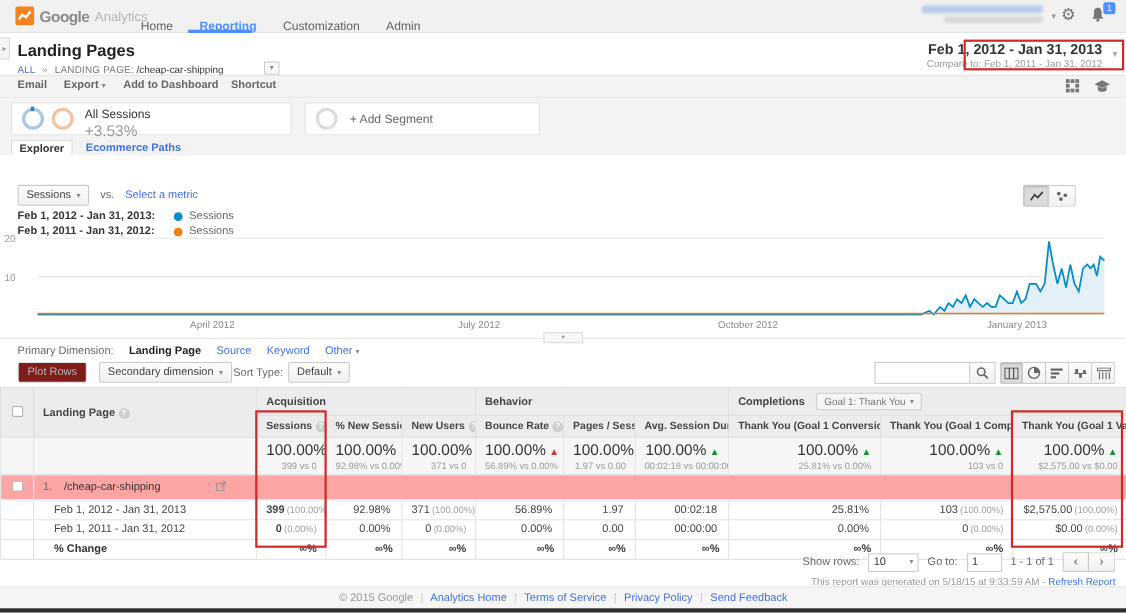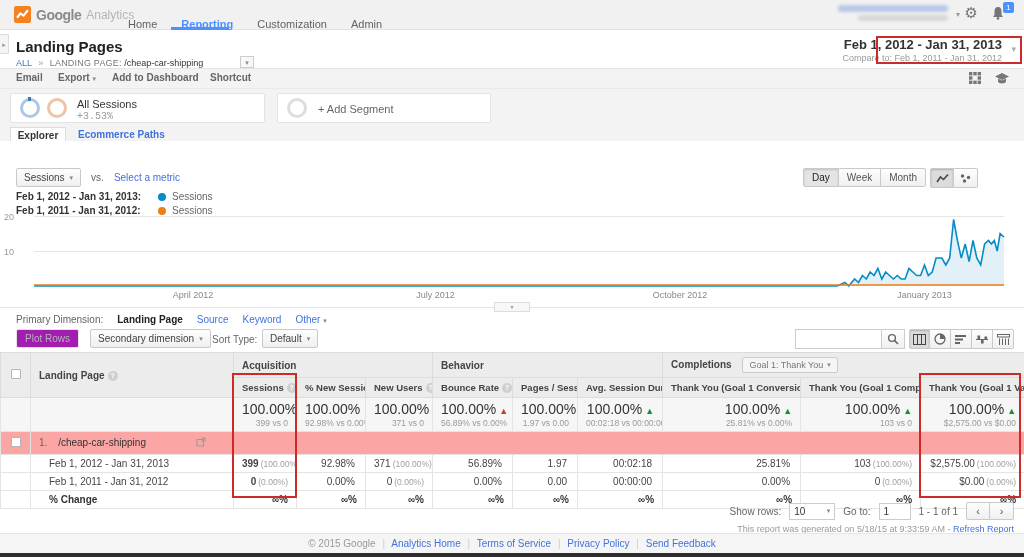--- a/index.html
+++ b/index.html
@@ -49,21 +49,21 @@
   .ab-icons svg { cursor:pointer; }
   .seg-card { position:absolute; background:#fff; border:1px solid #e3e3e3; border-radius:2px; height:30px; }
   #seg-all { left:10px; top:24px; width:255px; }
   #seg-add { left:277px; top:24px; width:214px; }
   .donut { position:absolute; border-radius:50%; width:20px; height:20px; }
   .donut.blue { border:3px solid #aac8e4; left:9px; top:4px; }
   .donut.blue::after { content:""; position:absolute; left:5px; top:-4px; width:3px; height:4px; background:#3d78b3; }
   .donut.orange { border:3px solid #efc4a4; left:36px; top:4px; }
   .donut.gray { border:3px solid #ddd; left:9px; top:4px; }
   .seg-label { position:absolute; left:66px; top:4px; font-size:11px; color:#333; }
-  .seg-delta { position:absolute; left:66px; top:17px; font-size:10px; color:#999;font-family:Liberation Mono, monospace; }
+  .seg-delta { position:absolute; left:66px; top:17px; font-size:14px; color:#999; }
   .seg-add-label { position:absolute; left:40px; top:9px; font-size:11px; color:#666; }
   #tab-explorer { position:absolute; left:10px; top:58px; width:56px; height:16px; background:#fff; border:1px solid #ddd; border-bottom:none; font-size:10px; font-weight:bold; color:#333; text-align:center; line-height:15px; cursor:pointer; }
   #tab-entrance { position:absolute; left:78px; top:60px; font-size:10px; font-weight:bold; color:#4272db; cursor:pointer; }
 
   
   #panel { position:absolute; left:0; top:141px; width:1024px; height:392px; background:#fff; }
   #subtabs { position:absolute; left:0; top:0; width:1024px; height:21px; border-bottom:1px solid #e6e6e6; }
   .subtab { position:absolute; top:5px; font-size:10px; cursor:pointer; }
   .subtab.active { color:#333; }
   .subtab.link { color:#4272db; }
@@ -94,21 +94,21 @@
   #chart { position:absolute; left:0; top:75px; width:1024px; height:92px; }
   .ylab { position:absolute; right:994px; font-size:9px; color:#999; width:26px; text-align:left; }
   #trend-svg { position:absolute; left:34px; top:0; }
   .xlab { position:absolute; top:74px; font-size:9px; color:#888; transform:translateX(-50%); white-space:nowrap; }
   #chart-sep { position:absolute; left:0; top:166px; width:1024px; border-top:1px solid #e3e3e3; }
   #chart-toggle { position:absolute; left:494px; top:161px; width:36px; height:10px; background:#f7f7f7; border:1px solid #ddd; color:#999; font-size:6px; text-align:center; line-height:9px; cursor:pointer; }
 
   #dimension-bar { position:absolute; left:16px; top:173px; font-size:10px; color:#666; display:flex; gap:14px; align-items:center; }
   .dim-selected { color:#222; font-weight:bold; }
   #table-toolbar { position:absolute; left:0; top:188px; width:1024px; height:26px; }
-  .tb-disabled { position:absolute; left:16px; top:0; border:1px solid #e2e2e2; border-radius:2px; background:#a21caf; color:#b5b5b5; font-size:10px; padding:3px 8px; }
+  .tb-disabled { position:absolute; left:16px; top:0; border:1px solid #e2e2e2; border-radius:2px; background:#7f1d1d; color:#b5b5b5; font-size:10px; padding:3px 8px; }
   #secondary-dim { position:absolute; left:90px; top:0; }
   .sort-label { position:absolute; left:212px; top:5px; font-size:10px; color:#666; }
   #sort-default { position:absolute; left:262px; top:0; }
   #search-wrap { position:absolute; left:795px; top:0; display:flex; }
   #search-input { width:86px; height:20px; border:1px solid #ccc; border-right:none; font-size:10px; padding:0 4px; outline:none; }
   #search-btn { width:24px; height:20px; border:1px solid #ccc; background:linear-gradient(#fdfdfd,#f0f0f0); display:flex; align-items:center; justify-content:center; cursor:pointer; }
   #advanced-link { position:absolute; left:915px; top:5px; font-size:10px; }
   #view-icons { position:absolute; right:10px; top:0; display:flex; }
   .vi-btn { border:1px solid #c9c9c9; border-left:none; background:linear-gradient(#fdfdfd,#f0f0f0); width:21px; height:20px; display:flex; align-items:center; justify-content:center; cursor:pointer; }
   .vi-btn:first-child { border-left:1px solid #c9c9c9; border-radius:2px 0 0 2px; }
@@ -263,25 +263,20 @@
 
     <div id="chart-controls">
       <span class="dd-btn">
         <span>Sessions</span>
         <span class="dd-caret">▾</span>
       </span>
       <span class="vs-label">vs.</span>
       <span class="link select-metric">Select a metric</span>
     </div>
 
-    <div id="granularity">
-      <span class="gran-btn active">Day</span>
-      <span class="gran-btn">Week</span>
-      <span class="gran-btn">Month</span>
-    </div>
     <div id="chart-type">
       <span class="ct-btn active">
         <svg width="13" height="11" viewBox="0 0 13 11">
             <polyline points="1,9 4.5,4 7.5,6.5 12,1.5" fill="none" stroke="#444" stroke-width="1.6"></polyline>
           </svg>
       </span>
       <span class="ct-btn">
         <svg width="13" height="11" viewBox="0 0 13 11">
             <circle cx="3.5" cy="3" r="1.7" fill="#666"></circle>
             <circle cx="9.5" cy="4.5" r="1.7" fill="#666"></circle>

